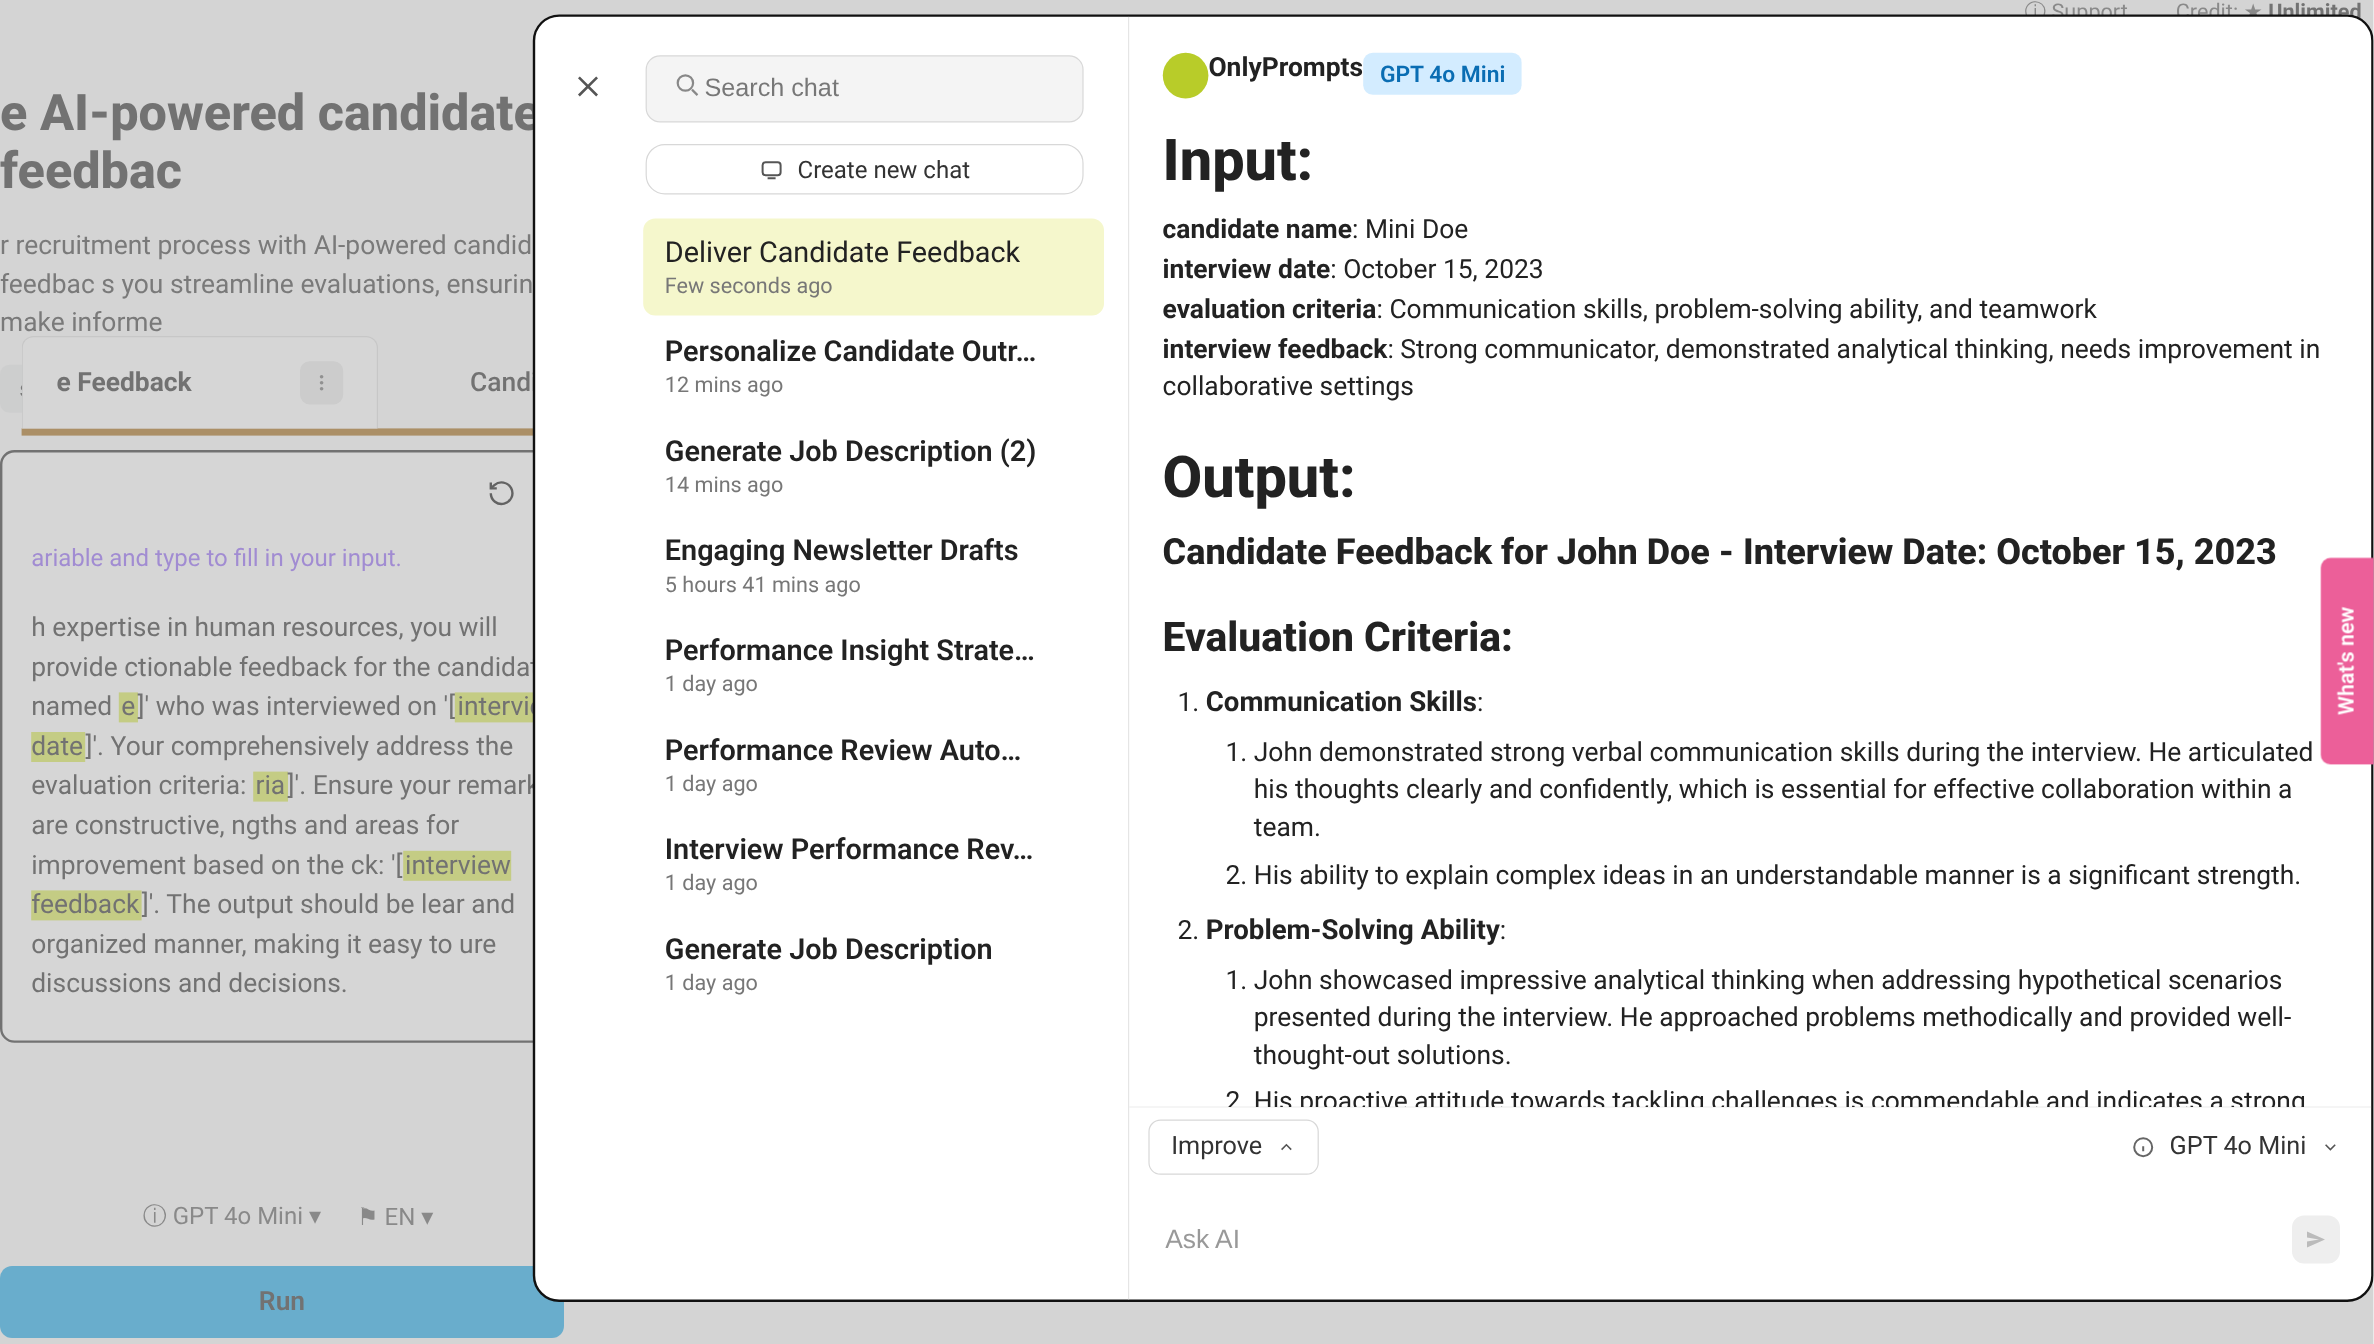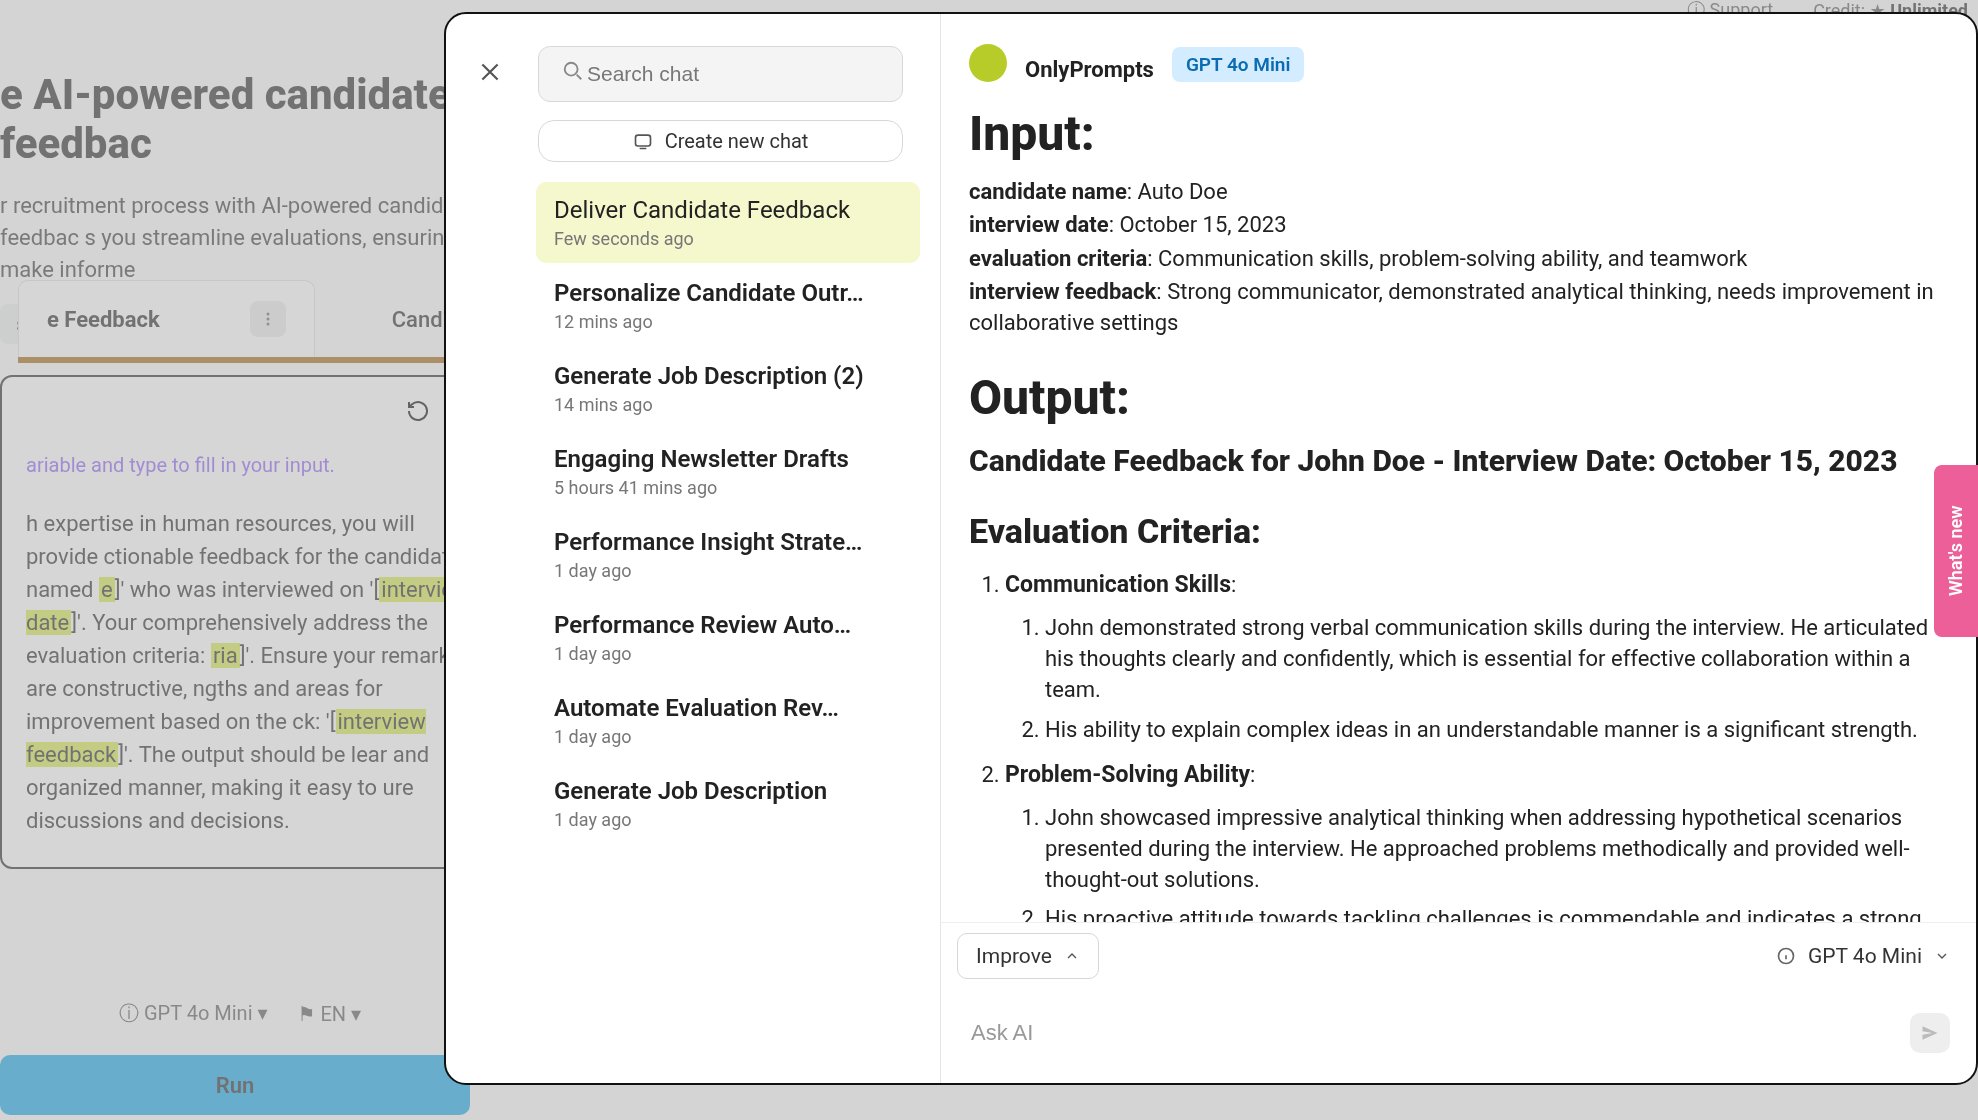--- a/index.html
+++ b/index.html
@@ -259,22 +259,21 @@
 
 .outcol {
   flex: 1;
   display: flex;
   flex-direction: column;
   position: relative;
 }
 .out-header {
   padding: 30px 28px 6px 28px;
   display: flex;
-  align-items: flex-end;
-  gap: 18px;
+  align-items: flex-start;
 }
 .avatar {
   width: 38px; height: 38px;
   border-radius: 50%;
   background: #b8cc29;
 }
 .persona {
   font-size: 22px;
   font-weight: 700;
   color: #222;
@@ -501,40 +500,40 @@
         </div>
         <div class="chat-item">
           <div class="chat-title">Performance Insight Strate…</div>
           <div class="chat-time">1 day ago</div>
         </div>
         <div class="chat-item">
           <div class="chat-title">Performance Review Auto…</div>
           <div class="chat-time">1 day ago</div>
         </div>
         <div class="chat-item">
-          <div class="chat-title">Automate Evaluation Rev…</div>
+          <div class="chat-title">Interview Performance Rev…</div>
           <div class="chat-time">1 day ago</div>
         </div>
         <div class="chat-item">
           <div class="chat-title">Generate Job Description</div>
           <div class="chat-time">1 day ago</div>
         </div>
       </div>
   </div>
 
   <div class="outcol">
     <div class="out-header">
       <div class="avatar"></div>
       <div class="persona">OnlyPrompts</div>
       <div class="model-badge">GPT 4o Mini</div>
     </div>
 
     <div class="out-body">
       <div class="h-input">Input:</div>
-      <div class="kv"><b>candidate name</b>: <span>Auto Doe</span></div>
+      <div class="kv"><b>candidate name</b>: <span>Mini Doe</span></div>
       <div class="kv"><b>interview date</b>: <span>October 15, 2023</span></div>
       <div class="kv"><b>evaluation criteria</b>: <span>Communication skills, problem-solving ability, and teamwork</span></div>
       <div class="kv"><b>interview feedback</b>: <span>Strong communicator, demonstrated analytical thinking, needs improvement in collaborative settings</span></div>
 
       <div class="h-output">Output:</div>
       <div class="subhead">Candidate Feedback for John Doe - Interview Date: October 15, 2023</div>
       <div class="sect">Evaluation Criteria:</div>
       <ol class="crit" id="criteria-list">
           <li><span class="crit-name">Communication Skills</span>:<ol class="sub">
               <li>John demonstrated strong verbal communication skills during the interview. He articulated his thoughts clearly and confidently, which is essential for effective collaboration within a team.</li>

